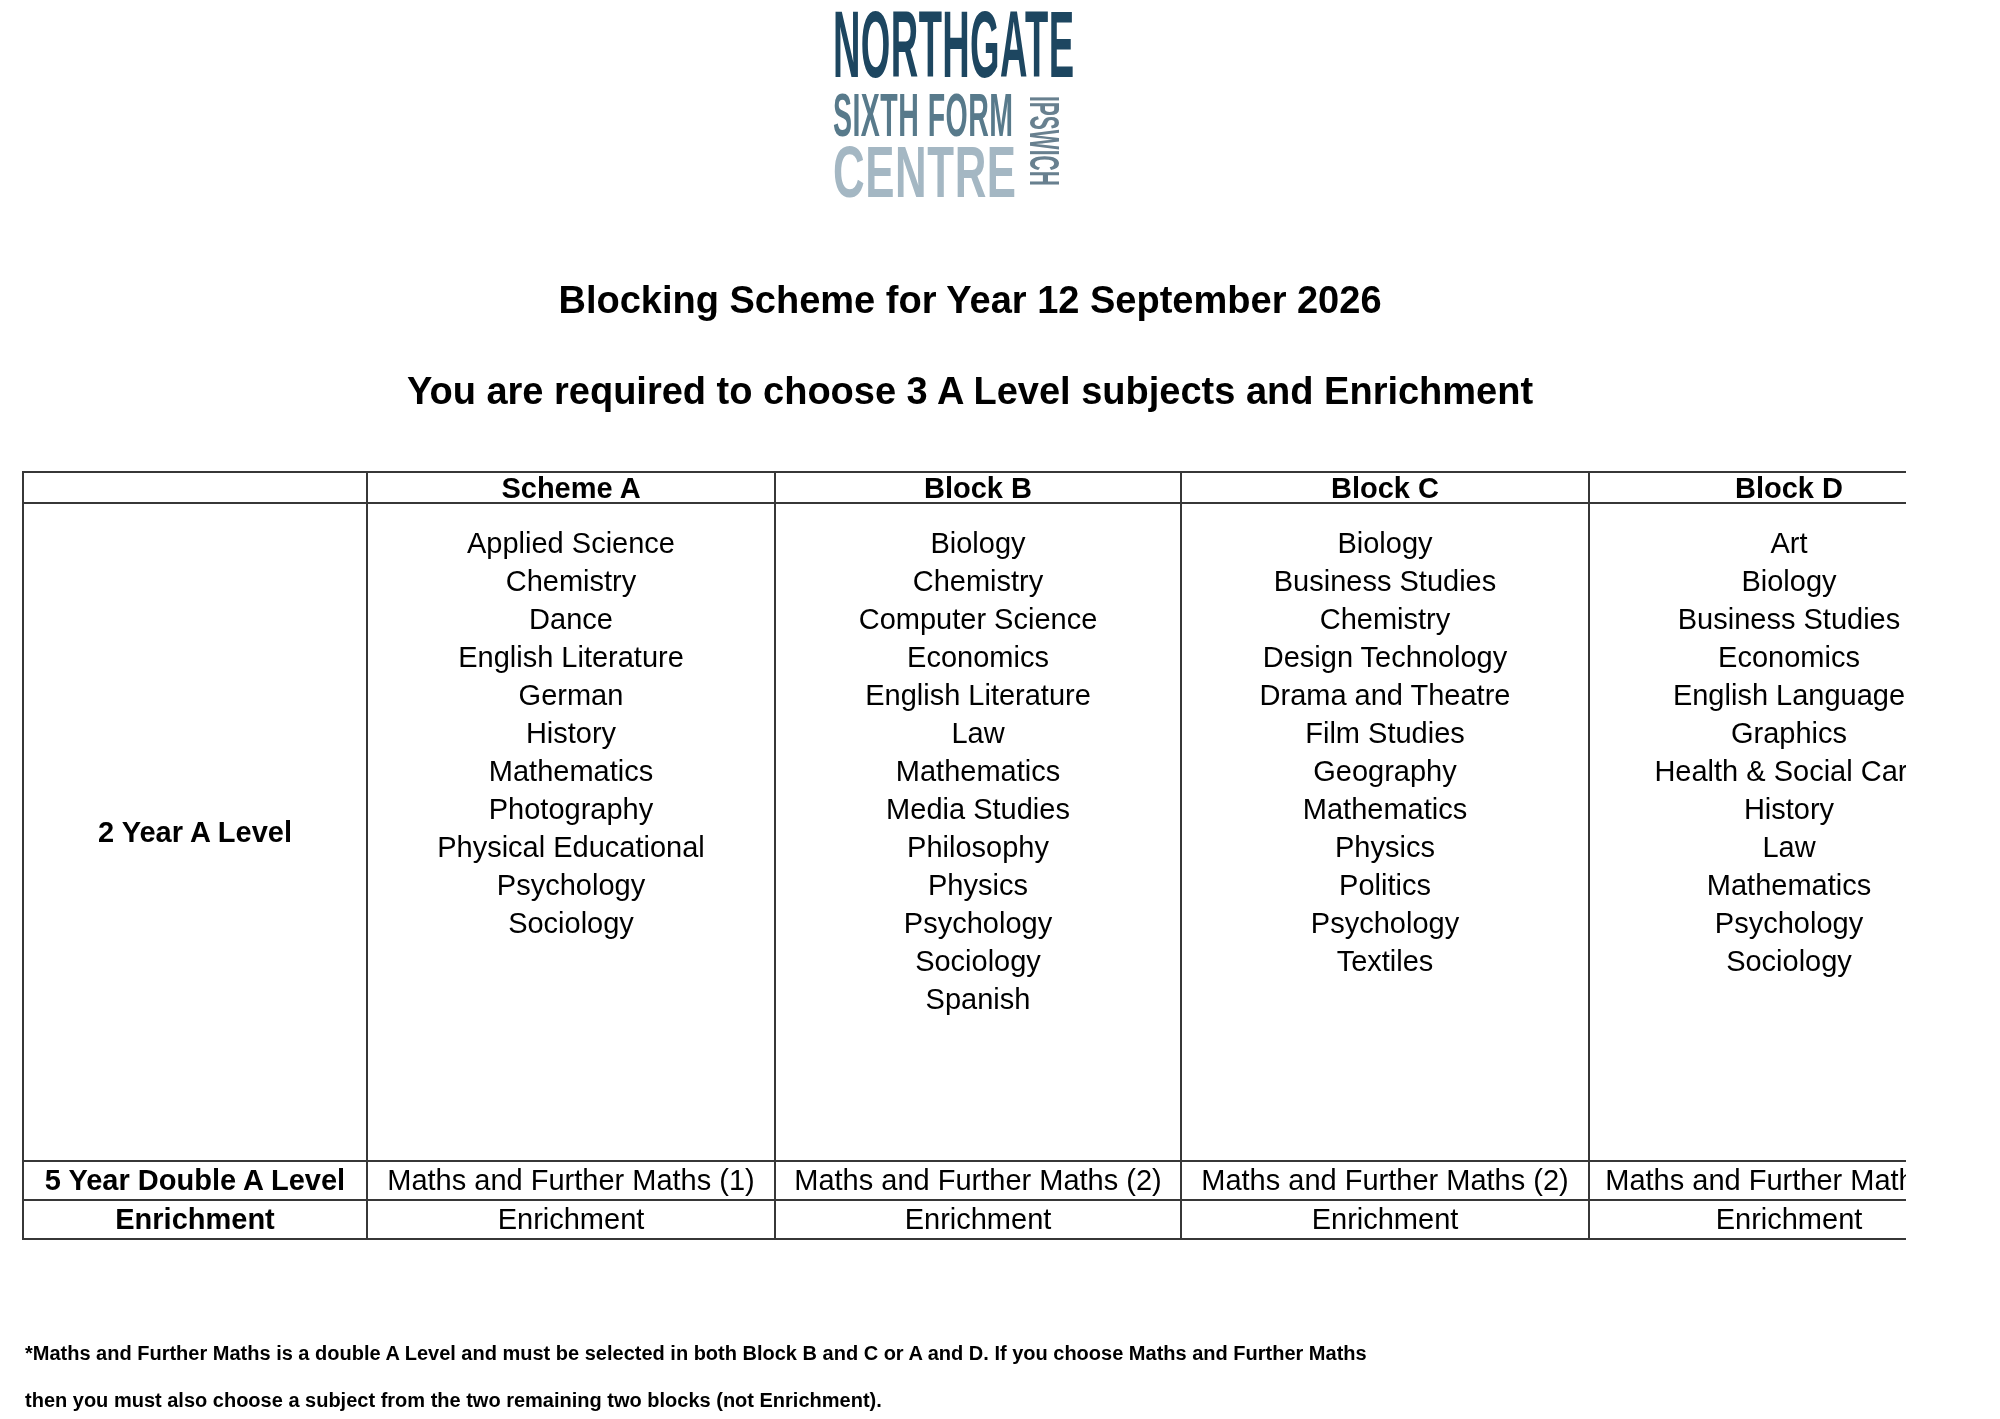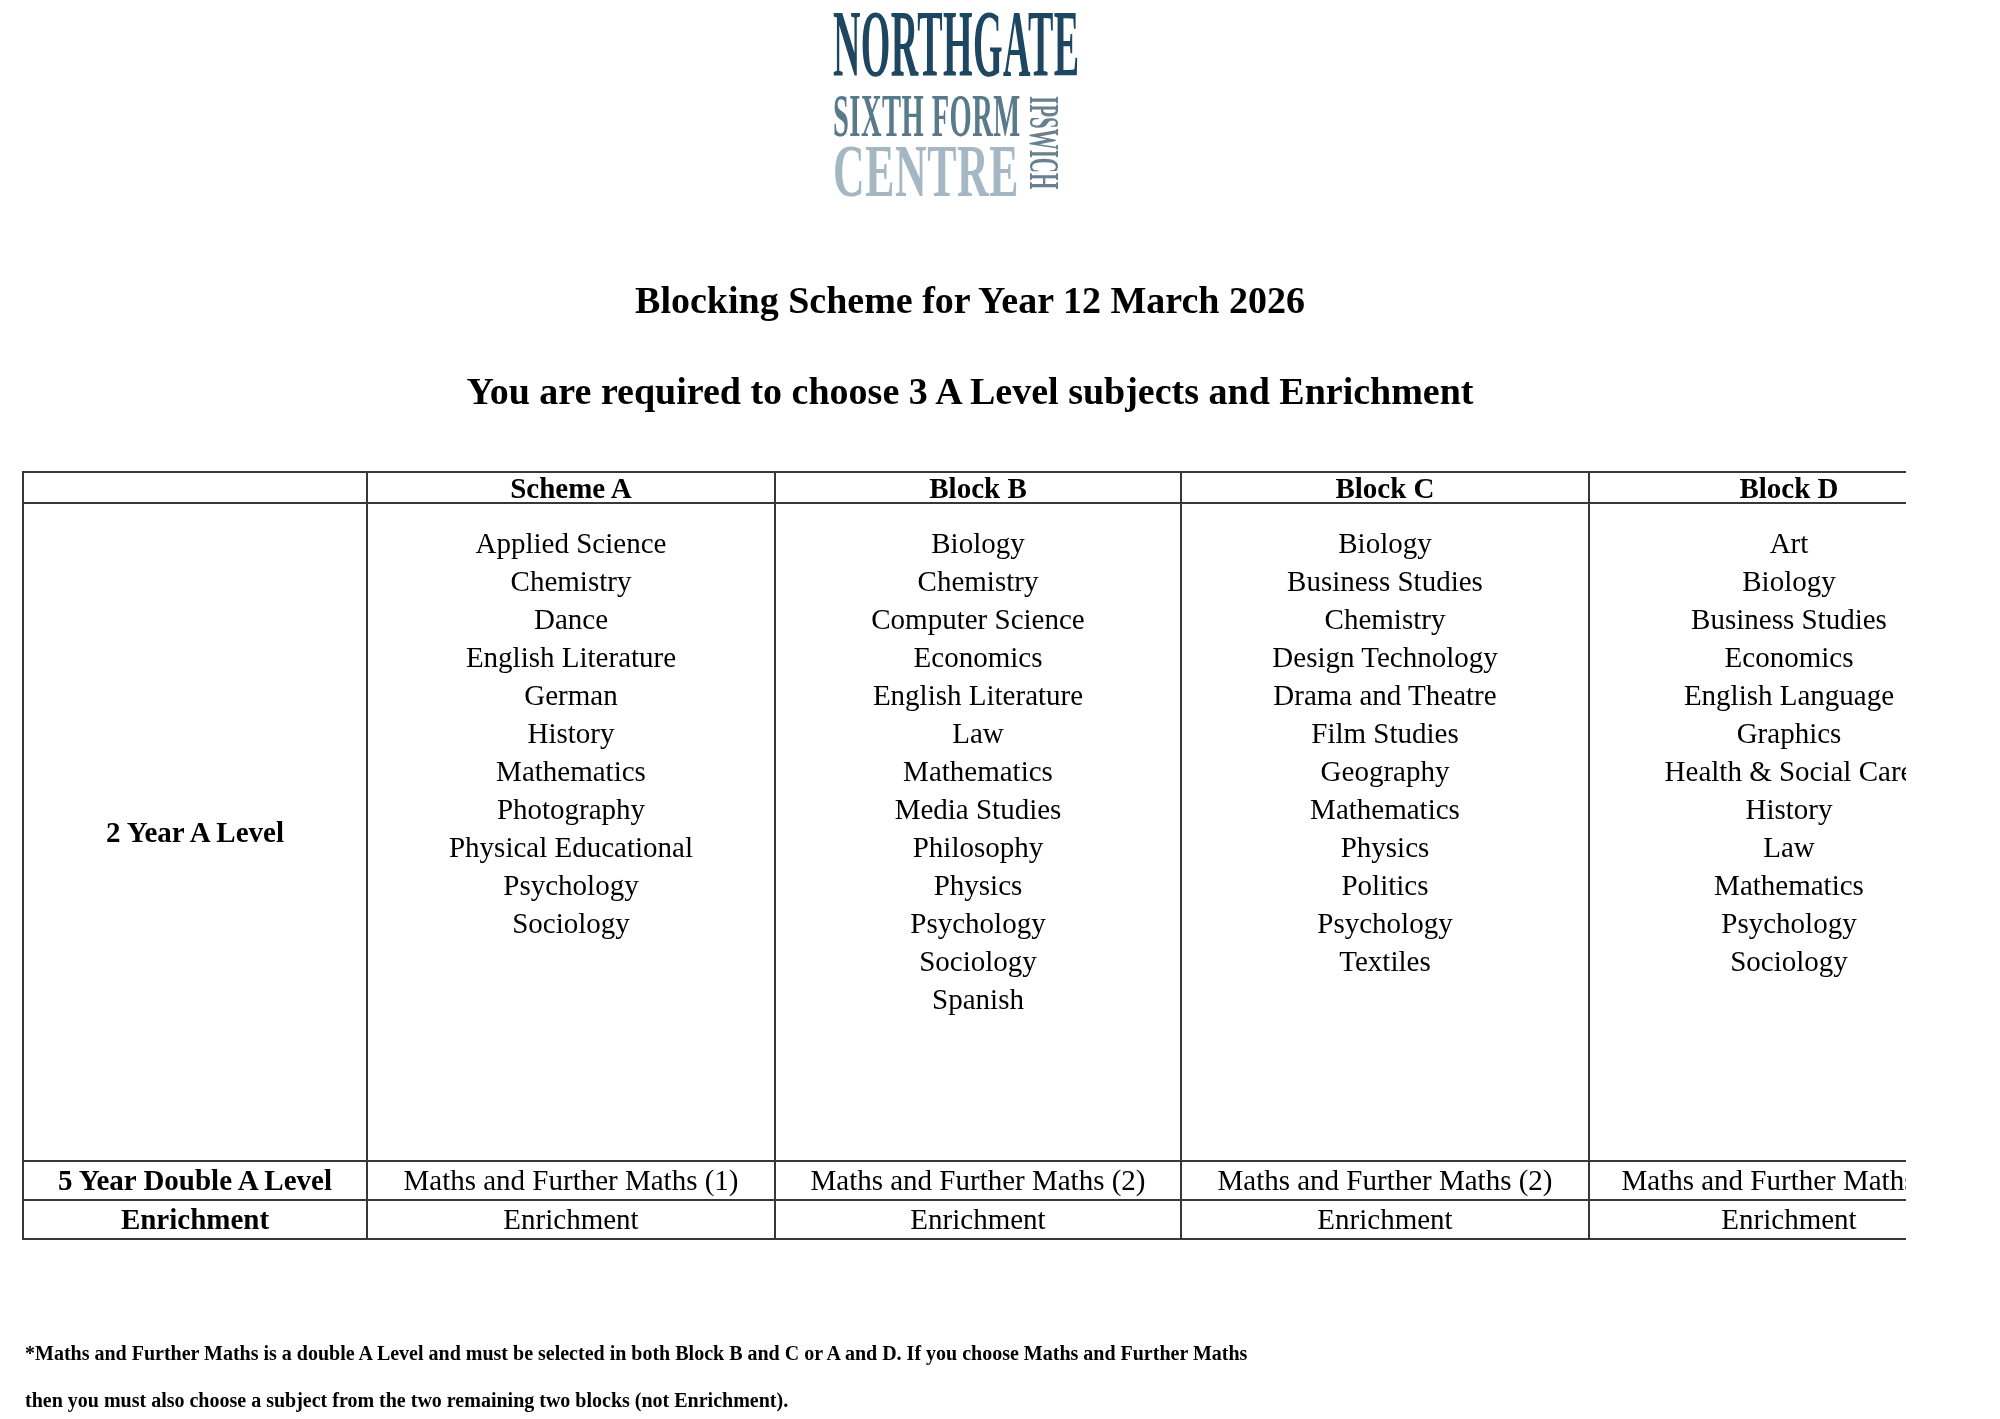--- a/index.html
+++ b/index.html
@@ -7,21 +7,20 @@
   body {
     width: 2000px; height: 1419px;
     font-family: "Liberation Sans", sans-serif;
     color: #000000;
   }
   .canvas {
     position: relative;
     width: 1906px; height: 1419px;
     background: #ffffff;
     overflow: hidden;
-    font-family: Liberation Serif, serif;
   }
 
   
   .logo {
     position: absolute;
     left: 833px; top: 14px;
     width: 250px; height: 200px;
   }
   .logo-l1 {
     position: absolute; left: 0; top: -17px;
@@ -101,21 +100,21 @@
 <div class="canvas">
 
   <div class="logo">
     <div class="logo-l1" style="color: rgb(29, 70, 96);">NORTHGATE</div>
     <div class="logo-l2" style="color: rgb(88, 122, 139);">SIXTH FORM</div>
     <div class="logo-l3" style="color: rgb(164, 183, 195);">CENTRE</div>
     <div class="logo-vertical" style="color: rgb(104, 128, 143);">IPSWICH</div>
   </div>
 
   <div class="title-wrap h-title">
-    <div class="t">Blocking Scheme for Year 12 March 2026</div>
+    <div class="t">Blocking Scheme for Year 12 September 2026</div>
   </div>
   <div class="title-wrap h-subtitle">
     <div class="t">You are required to choose 3 A Level subjects and Enrichment</div>
   </div>
 
   <table class="scheme">
     <colgroup>
       <col style="width:344px">
       <col style="width:408px">
       <col style="width:406px">

